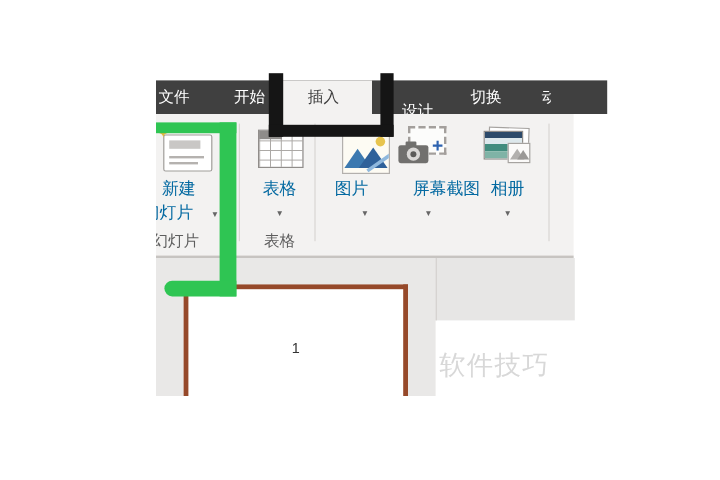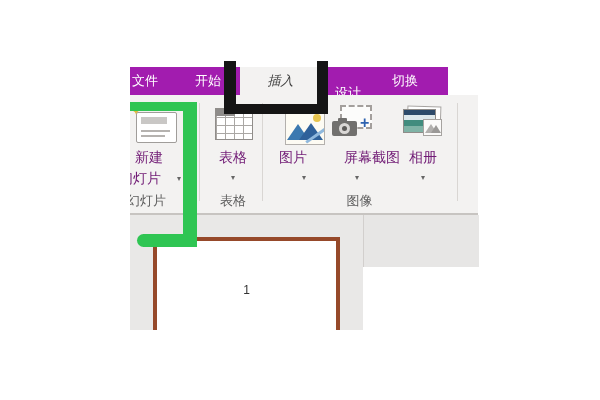--- a/index.html
+++ b/index.html
@@ -1,32 +1,32 @@
 <!DOCTYPE html>
 <html><head>
 <meta charset="utf-8">
 <style>
   html,body{margin:0;padding:0;background:#fff;}
   #stage{position:relative;width:600px;height:400px;background:#fff;overflow:hidden;
          font-family:"Liberation Sans","DejaVu Sans",sans-serif;}
   .abs{position:absolute;}
 
   
-  .menubar{left:130px;top:67px;width:318px;height:28px;background:#a21caf;z-index:1;}
+  .menubar{left:130px;top:67px;width:376px;height:28px;background:#404040;z-index:1;}
   .tab{position:absolute;top:0;height:28px;line-height:28px;color:#fff;font-size:13px;
        text-align:center;white-space:nowrap;}
   .tab-active{position:absolute;top:0;height:28px;line-height:28px;background:#f3f2f1;
        color:#3d3d3d;font-size:13px;text-align:center;}
   .tab-clip{position:absolute;top:0;height:28px;overflow:hidden;}
 
   
   .ribbon{left:130px;top:95px;width:348px;height:118px;background:#f3f2f1;
           border-bottom:2px solid #c7c4c1;z-index:1;}
   .vsep{position:absolute;top:8px;height:98px;width:1px;background:#d9d6d3;}
-  .rlabel{position:absolute;font-size:14px;color:#701a75;text-align:center;white-space:nowrap;}
+  .rlabel{position:absolute;font-size:14px;color:#0369a1;text-align:center;white-space:nowrap;}
   .glabel{position:absolute;font-size:13px;color:#5e5e5e;text-align:center;white-space:nowrap;}
   .darrow{position:absolute;font-size:8px;color:#666;line-height:8px;}
   .clipbox{position:absolute;overflow:hidden;white-space:nowrap;}
   .clipbox > span{display:inline-block;margin-left:-11px;}
 
   
   .ns-icon{position:absolute;left:6px;top:17px;width:39px;height:29px;background:#fff;
            border:1px solid #a09d9a;border-radius:2px;}
   .ns-title{position:absolute;left:4px;top:4px;width:26px;height:7px;background:#c9c7c5;}
   .ns-l1{position:absolute;left:4px;top:17px;width:29px;height:2px;background:#b5b2af;}
@@ -103,21 +103,21 @@
   .b-bottom{left:224px;top:104px;width:104px;height:10px;}
 </style>
 </head>
 <body>
 
 <div id="stage">
 
   <div class="abs menubar">
     <div class="tab" style="left:1px;width:28px;">文件</div>
     <div class="tab" style="left:63px;width:30px;">开始</div>
-    <div class="tab-active" style="left:110px;width:81px;font-style:italic;">插入</div>
+    <div class="tab-active" style="left:99px;width:81px;">插入</div>
     <div class="tab" style="left:203px;width:30px;margin-top:12px;">设计</div>
     <div class="tab" style="left:260px;width:30px;">切换</div>
     <div class="tab-clip" style="left:318px;width:11px;">
       <span class="tab" style="left:0;width:20px;">动</span>
     </div>
   </div>
 
   <div class="abs ribbon">
     <div class="vsep" style="left:69px;"></div>
     <div class="vsep" style="left:132px;"></div>
@@ -184,30 +184,30 @@
         </div>
       </div>
       <div class="rlabel" style="left:277px;top:54px;width:32px;">相册</div>
       <span class="darrow" style="left:291px;top:79px;">▾</span>
     </div>
 
     <div class="clipbox glabel" style="left:0;top:97px;width:44px;height:19px;">
       <span>幻灯片</span>
     </div>
     <div class="glabel" style="left:84px;top:97px;width:38px;">表格</div>
-    <div class="glabel" style="left:132px;top:97px;width:195px;">图像</div>
   </div>
 
   <div class="abs pane-left"></div>
   <div class="abs pane-right"></div>
 
   <div class="abs slide-thumb">
     <div class="slide-number">1</div>
   </div>
 
+  <div class="abs watermark">软件技巧</div>
 
   <div class="abs green g-top"></div>
   <div class="abs green g-right"></div>
   <div class="abs green g-bottom"></div>
 
   <div class="abs black b-left"></div>
   <div class="abs black b-right"></div>
   <div class="abs black b-bottom"></div>
 
 </div>

